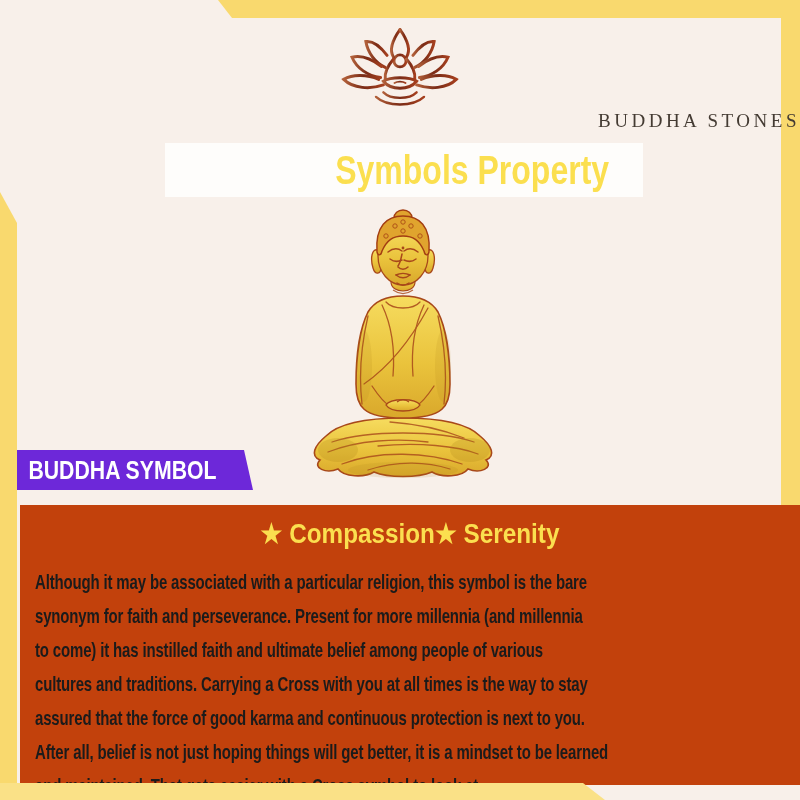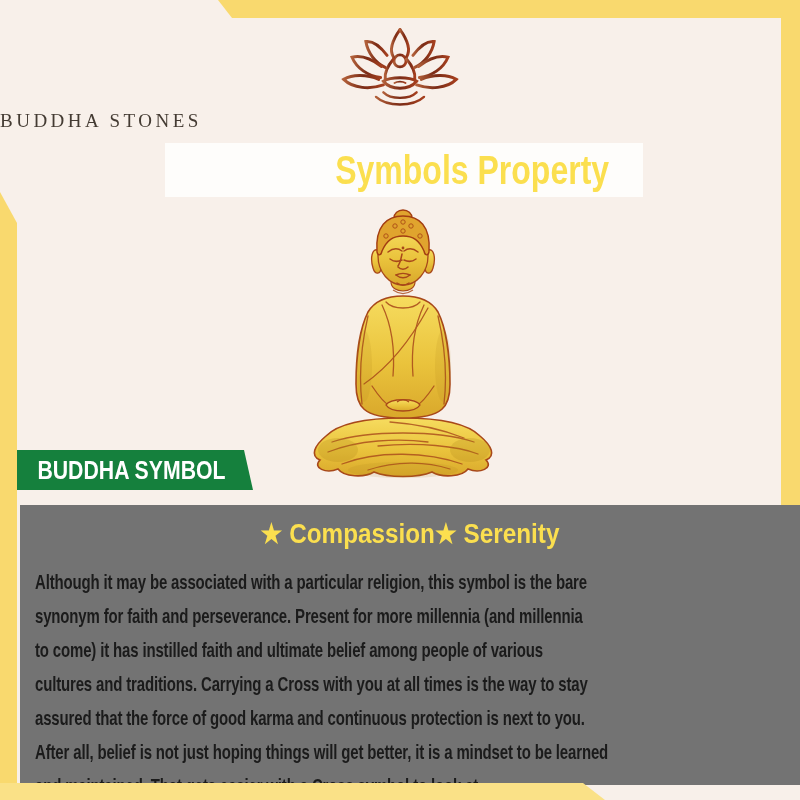--- a/index.html
+++ b/index.html
@@ -15,50 +15,50 @@
   .bar-right{left:781px;top:0;width:19px;height:610px;
     clip-path:polygon(0 0,100% 0,100% 100%,0 calc(100% - 25px));}
   .bar-left{left:0;top:192px;width:17px;height:593px;
     clip-path:polygon(0 0,100% 31px,100% 100%,0 100%);z-index:4;}
   .bar-bottom{left:0;top:783px;width:605px;height:17px;background:#FAE187;
     clip-path:polygon(0 0,calc(100% - 22px) 0,100% 100%,0 100%);z-index:4;}
   
   .brand{position:absolute;left:0;top:0;width:800px;text-align:center;}
   .logo{position:absolute;left:335px;top:24px;width:130px;height:96px;}
   .brand-name{
-    position:absolute;left:0;top:110px;width:800px;text-align:left;
+    position:absolute;left:0;top:110px;width:800px;text-align:right;
     font-family:"Liberation Serif", serif;font-size:19px;color:#443B33;
     letter-spacing:3.5px;font-weight:400;
   }
   
   .title-box{
     position:absolute;left:165px;top:143px;width:478px;height:54px;
     background:#FEFDFB;display:flex;align-items:center;justify-content:flex-end;
   }
   .title-text{
     font-size:40px;font-weight:700;color:#FBDF4F;white-space:nowrap;
     transform:scaleX(0.80);transform-origin:center center;letter-spacing:0;
   }
   
   .statue{position:absolute;left:298px;top:206px;width:210px;height:280px;}
   
   .ribbon{
     position:absolute;left:17px;top:450px;width:236px;height:40px;
-    background:#15803d;z-index:5;
+    background:#6d28d9;z-index:5;
     clip-path:polygon(0 0,calc(100% - 9px) 0,100% 100%,0 100%);
-    display:flex;align-items:center;
+    display:flex;align-items:center;justify-content:flex-end;
   }
   .ribbon-text{
     color:#FFFFFF;font-size:25px;font-weight:700;white-space:nowrap;
     padding-left:24px;transform:scaleX(0.85);transform-origin:left center;
   }
   
   .card{
     position:absolute;left:20px;top:505px;width:780px;height:280px;
-    background:#737373;z-index:2;overflow:hidden;
+    background:#c2410c;z-index:2;overflow:hidden;
   }
   .card-heading{
     margin-top:13px;width:100%;text-align:center;
     font-size:27px;line-height:33px;font-weight:700;color:#FBDF4F;
     transform:scaleX(0.90);transform-origin:center top;white-space:nowrap;
   }
   .card-paragraph{
     position:absolute;left:15px;top:60px;width:1100px;
     font-size:20.5px;line-height:34px;font-weight:700;color:#1B1B1B;
     letter-spacing:-0.2px;white-space:pre-line;

